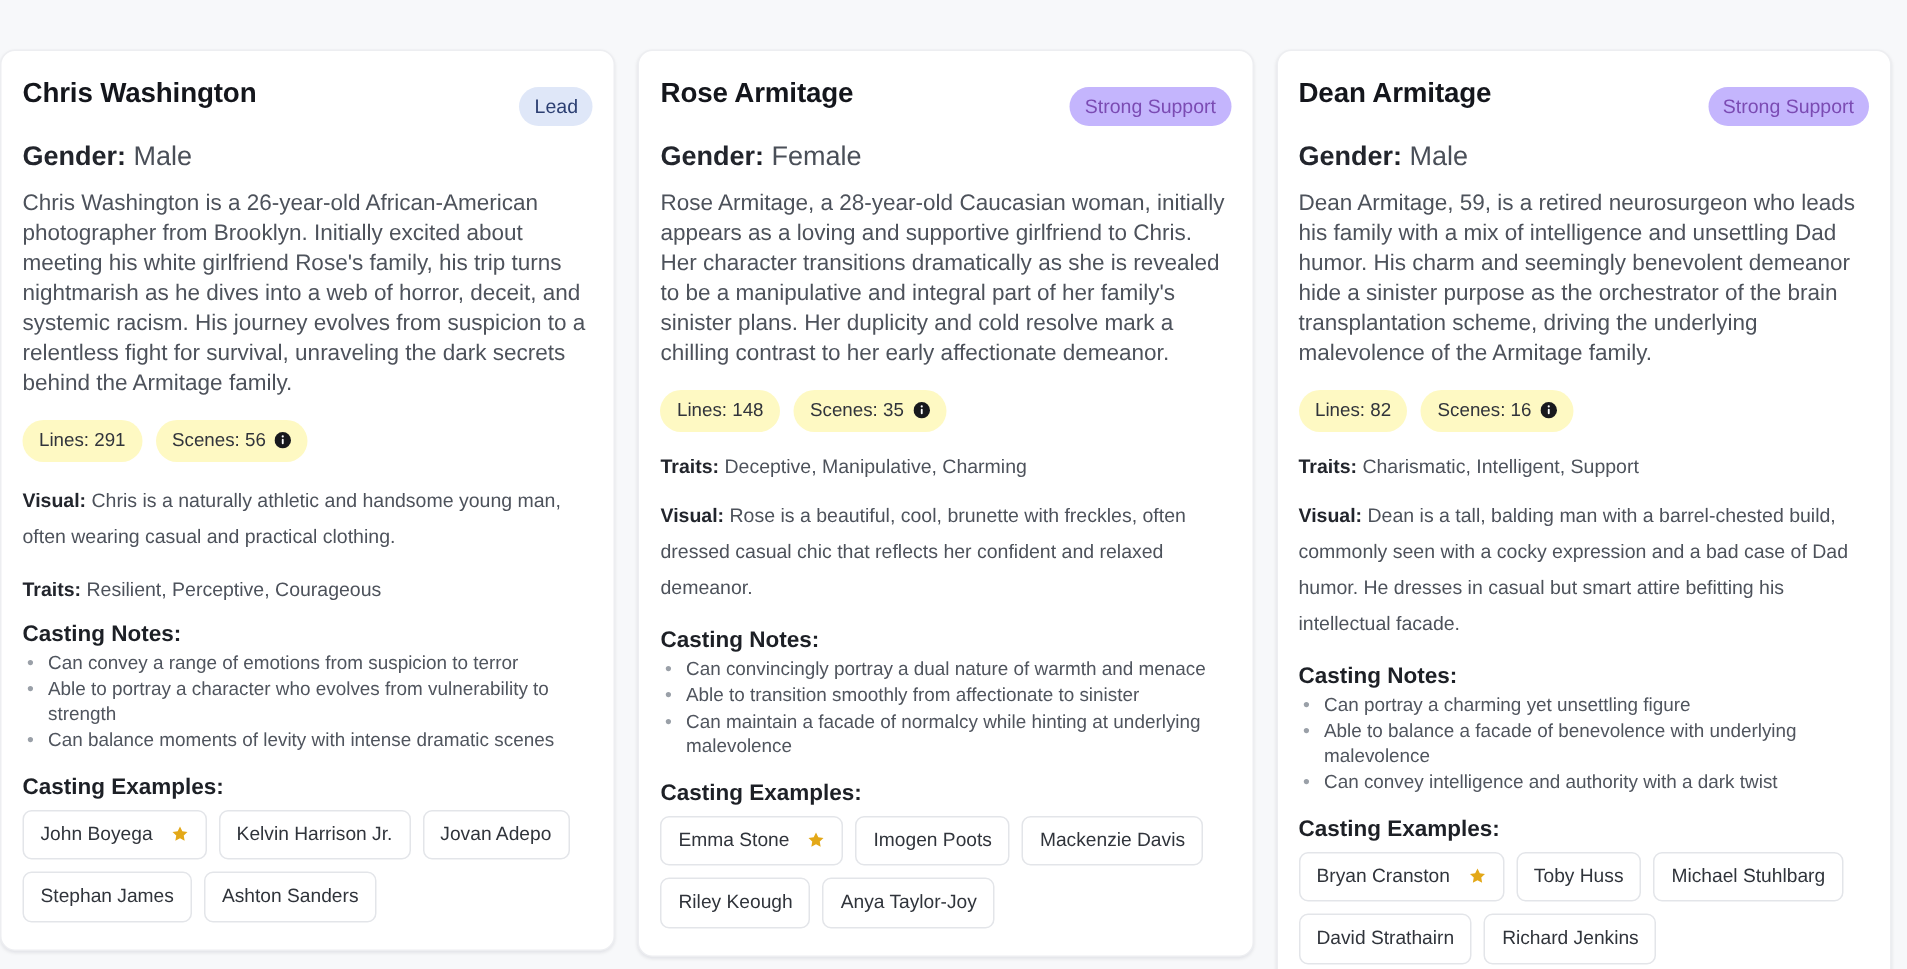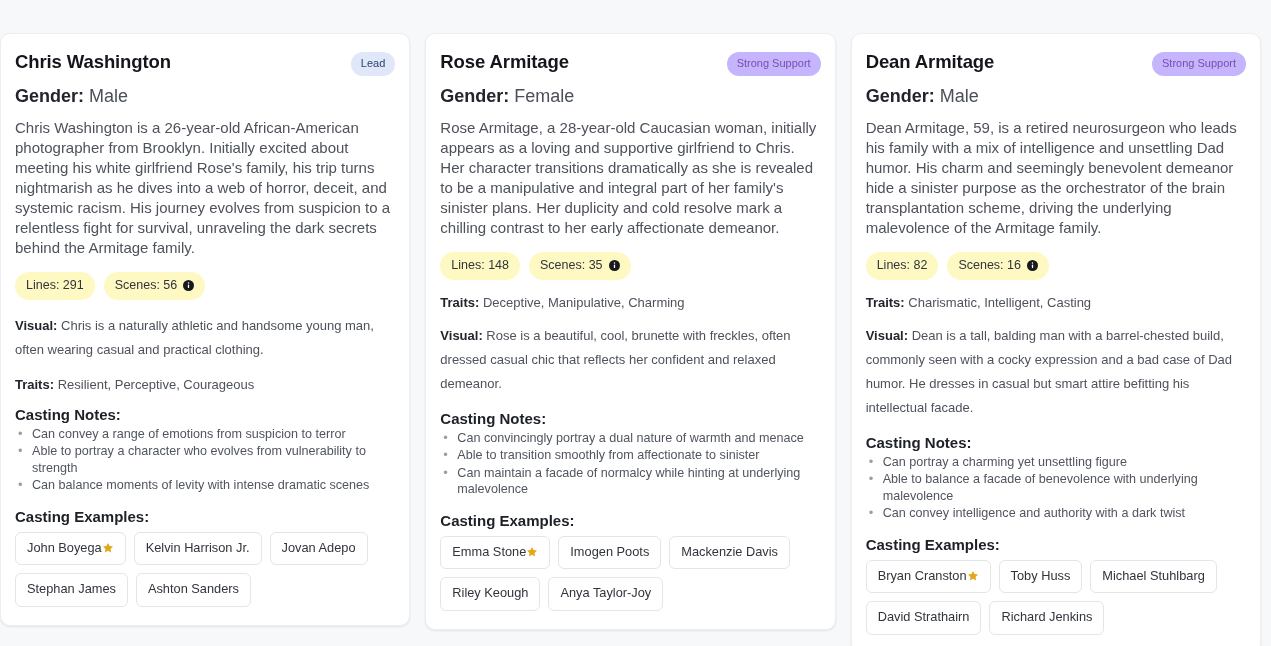--- a/index.html
+++ b/index.html
@@ -38,26 +38,26 @@
   .card-title {
     font-size: 18.5px;
     font-weight: bold;
     color: #14161c;
     letter-spacing: -0.1px;
     line-height: 1.25;
     margin: 0;
   }
   .role-badge {
     flex: none;
-    font-size: 11px;
+    font-size: 13px;
     line-height: 1;
     padding: 6px 10px 7px 10px;
     border-radius: 999px;
     white-space: nowrap;
-    margin-top: 2px;
+    margin-top: 8px;
   }
   .role-lead {
     background: #dfe7f8;
     color: #2c3f72;
   }
   .role-strong {
     background: #c4b5fd;
     color: #7b4bb3;
   }
   .gender-line {
@@ -133,21 +133,21 @@
   }
   .examples {
     display: flex;
     flex-wrap: wrap;
     gap: 8px;
     margin-top: 7px;
   }
   .example-chip {
     display: inline-flex;
     align-items: flex-start;
-    gap: 0;
+    gap: 12px;
     background: #ffffff;
     border: 1px solid #e3e5e9;
     border-radius: 6px;
     font-size: 12.8px;
     line-height: 1;
     color: #30343b;
     padding: 9px 11px 10px 11px;
     white-space: nowrap;
   }
   .star-icon { display: inline-block; width: 12px; height: 12px; flex: none; }
@@ -269,21 +269,21 @@
         </span>
         <span class="stat-chip">
           <span>Scenes: 16</span>
           <span class="info-icon"><svg viewBox="0 0 16 16" width="11" height="11" aria-hidden="true">
               <circle cx="8" cy="8" r="8" fill="#18191d"></circle>
               <rect x="7.1" y="6.6" width="1.8" height="5.2" rx="0.9" fill="#ffffff"></rect>
               <circle cx="8" cy="4.3" r="1.05" fill="#ffffff"></circle>
             </svg></span>
         </span>
       </div>
-      <p class="kv"><span class="k">Traits:</span> <span>Charismatic, Intelligent, Casting</span></p>
+      <p class="kv"><span class="k">Traits:</span> <span>Charismatic, Intelligent, Support</span></p>
       <p class="kv visual"><span class="k">Visual:</span> <span>Dean is a tall, balding man with a barrel-chested build, commonly seen with a cocky expression and a bad case of Dad humor. He dresses in casual but smart attire befitting his intellectual facade.</span></p>
       <div class="sec-title">Casting Notes:</div>
       <ul class="notes">
         <li>Can portray a charming yet unsettling figure</li>
         <li>Able to balance a facade of benevolence with underlying malevolence</li>
         <li>Can convey intelligence and authority with a dark twist</li>
       </ul>
       <div class="sec-title">Casting Examples:</div>
       <div class="examples">
         <span class="example-chip">

